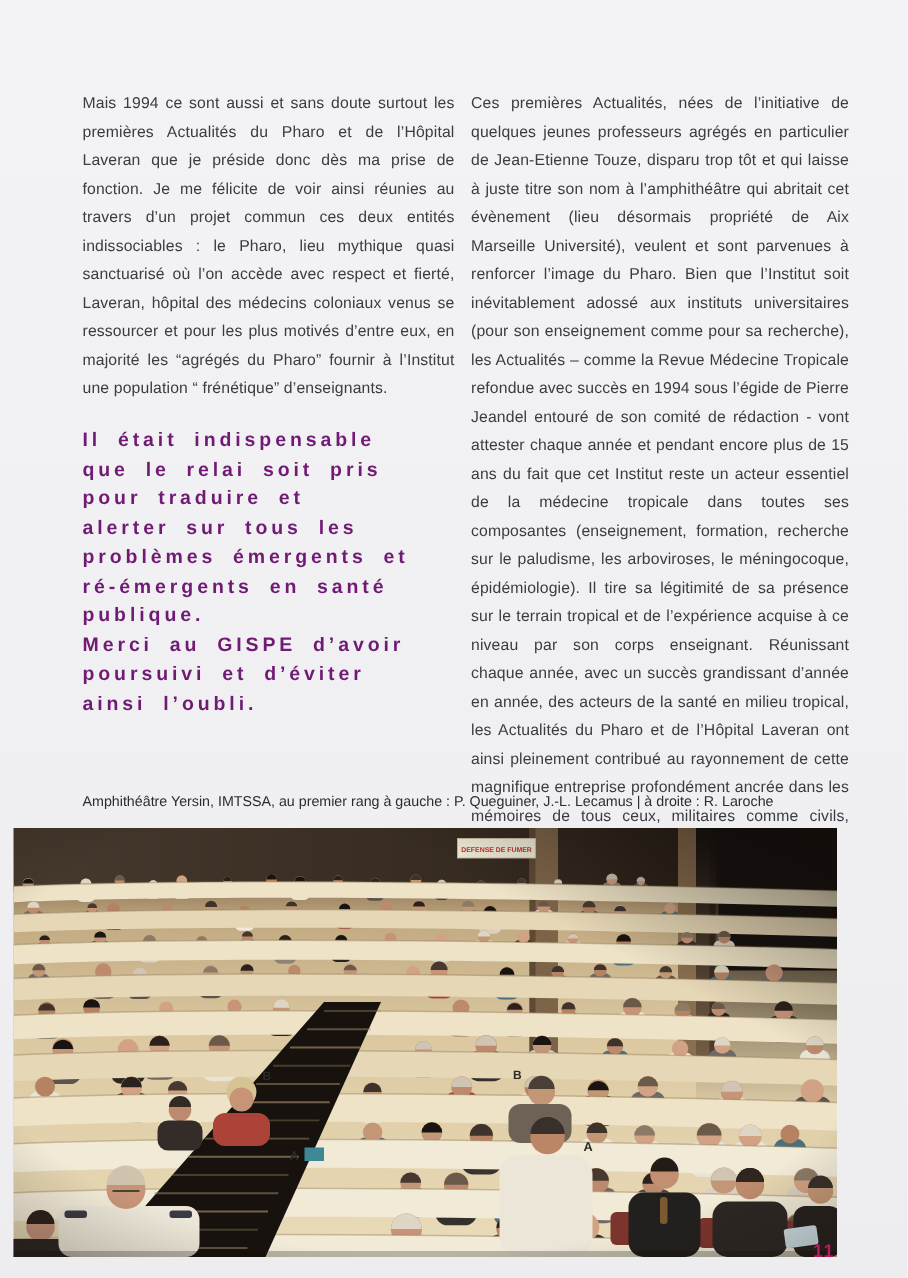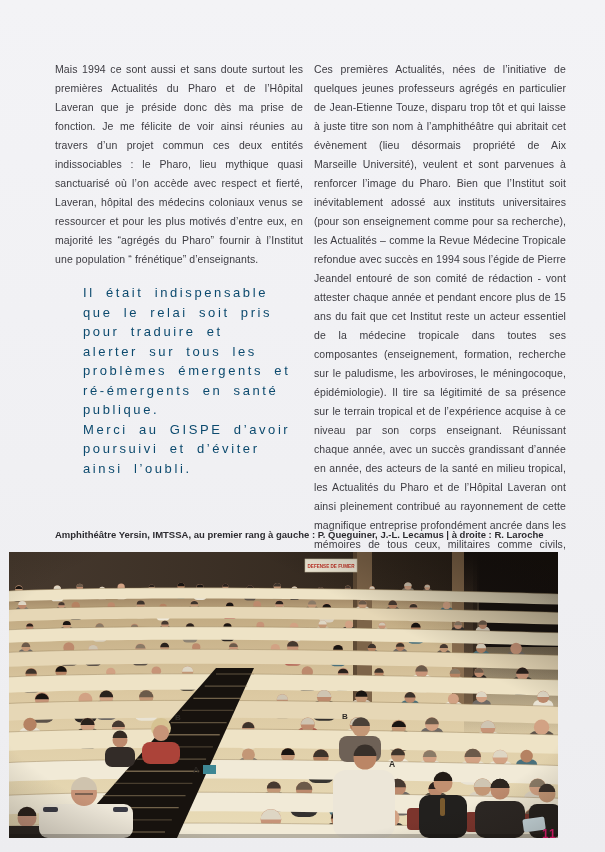--- a/index.html
+++ b/index.html
@@ -11,27 +11,27 @@
   }
   .col{
     position:absolute;
     font-size:10.5px;line-height:19px;color:#3c3b41;
     text-align:justify;letter-spacing:.1px;
   }
   .col-left{left:55px;top:49px;width:248px;}
   .col-right{left:314px;top:49px;width:252px;}
   .pullquote{
     position:absolute;left:55px;top:283px;width:262px;
-    font-size:13px;line-height:19.5px;font-weight:400;
+    font-size:13px;line-height:19.5px;font-weight:700;
     letter-spacing:2.6px;word-spacing:5px;
-    color:#0c4a6e;white-space:pre-line;margin-left:28px;
+    color:#701a75;white-space:pre-line;
   }
   .caption{
     position:absolute;left:55px;top:529px;width:525px;
-    font-size:9.5px;font-weight:700;color:#2c2b30;letter-spacing:0;
+    font-size:9.5px;font-weight:400;color:#2c2b30;letter-spacing:0;
   }
   .photo{
     position:absolute;left:9px;top:552px;width:549px;height:286px;
     background:#d9c8a4;
   }
   .photo svg{display:block;}
   .pagenum{
     position:absolute;left:542px;top:827px;z-index:5;
     font-size:12px;font-weight:700;color:#be185d;letter-spacing:1px;
   }

